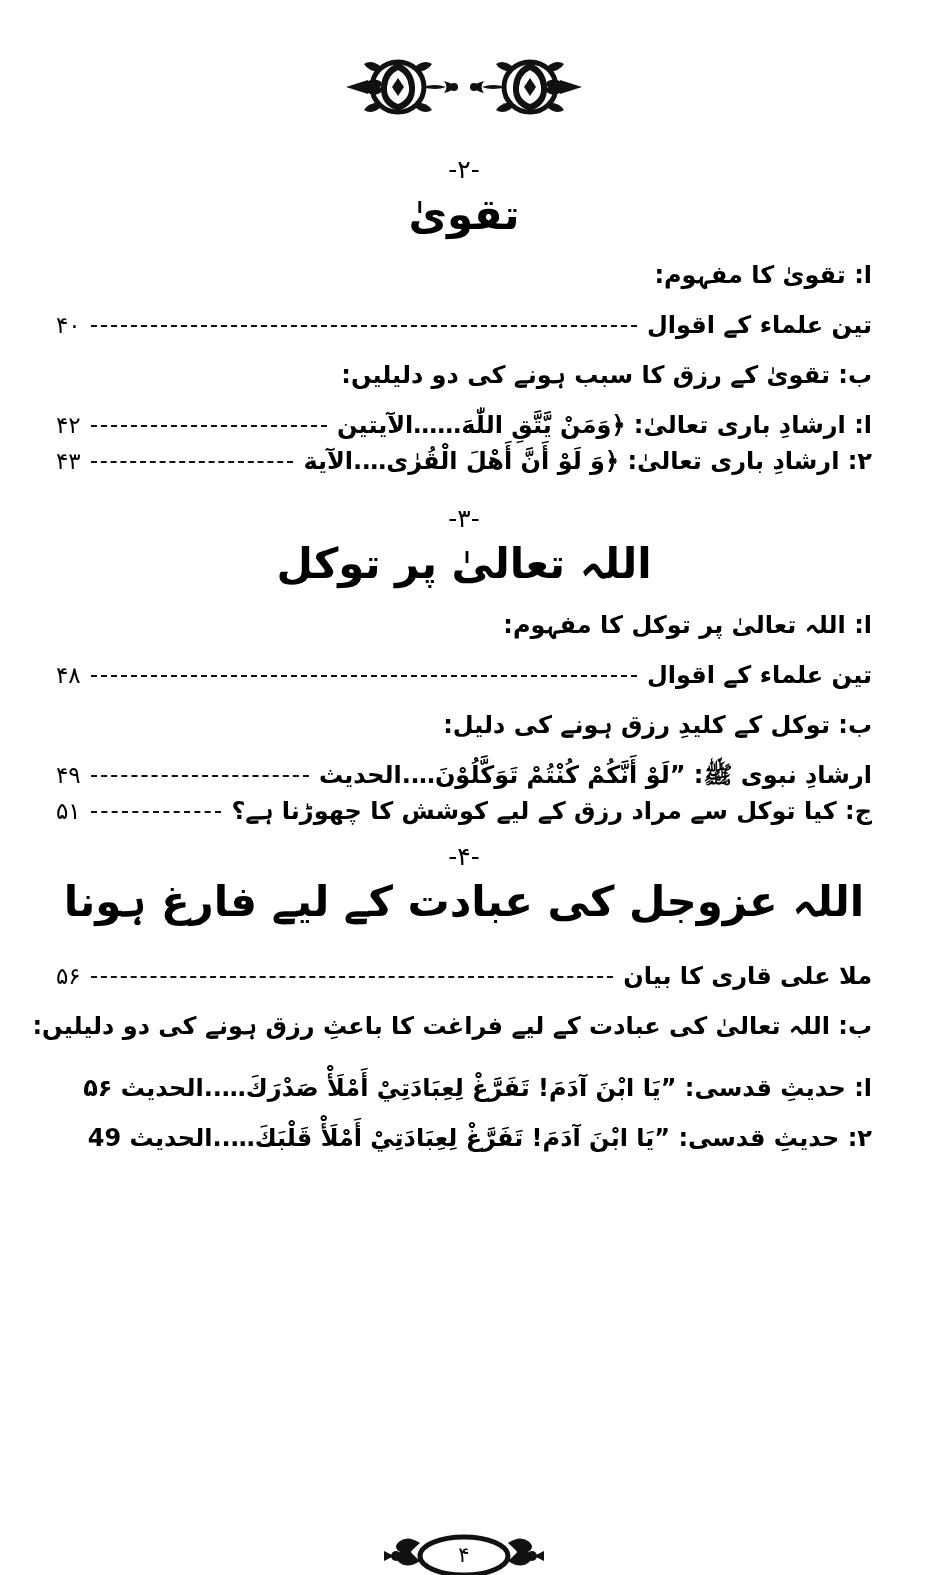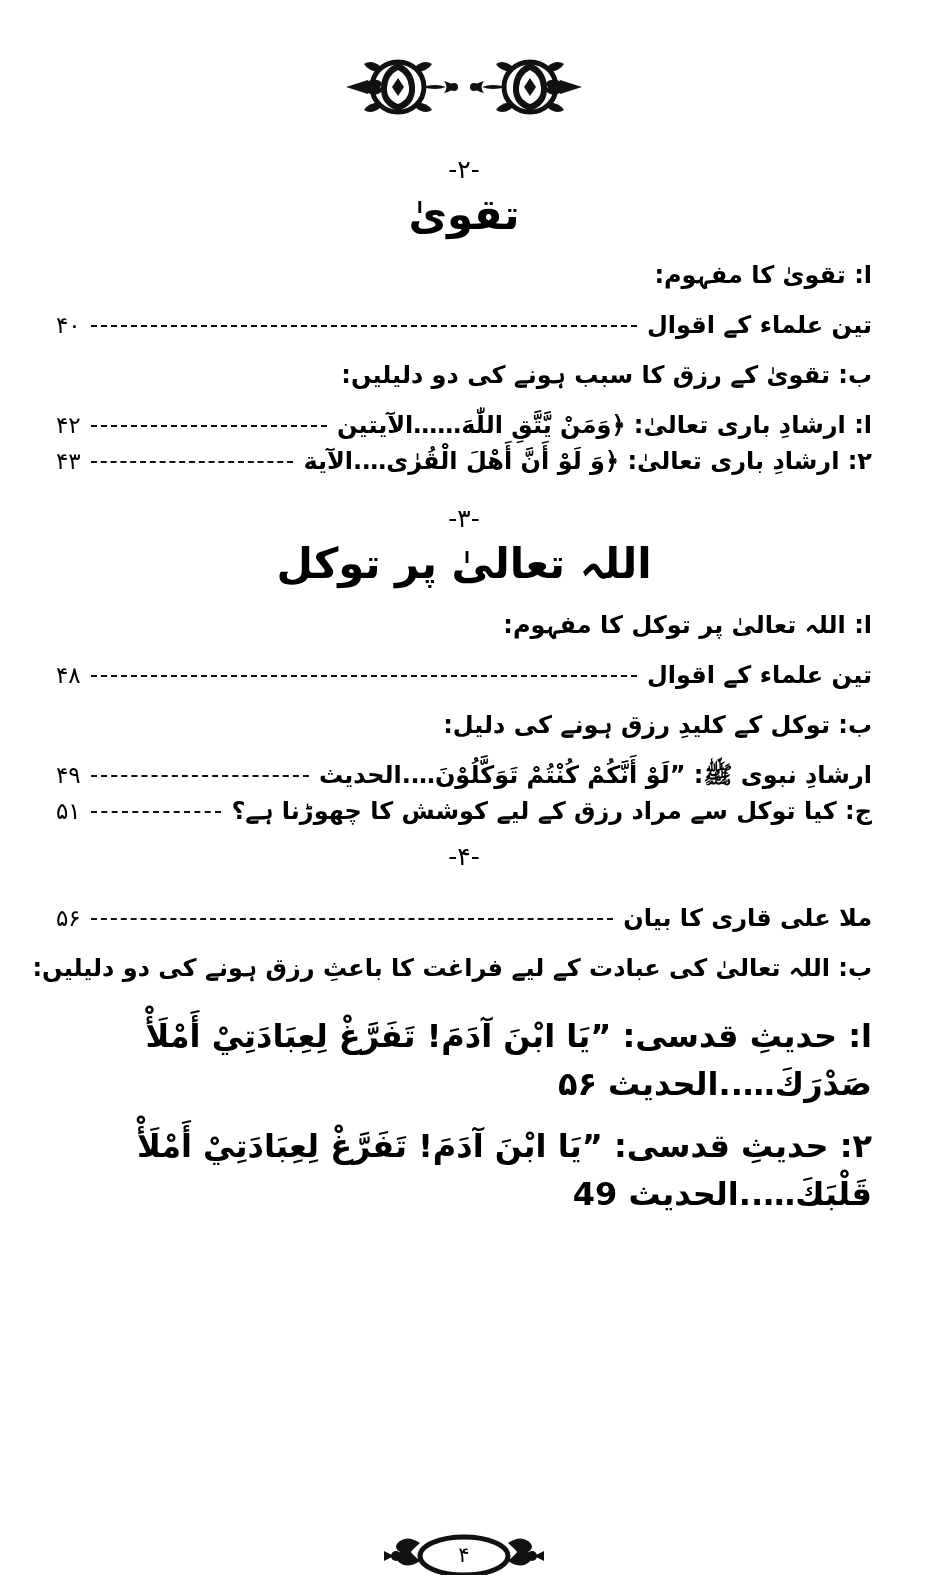--- a/index.html
+++ b/index.html
@@ -120,21 +120,21 @@
   }
   .entry .page-num {
     flex: 0 0 auto;
     white-space: nowrap;
     font-size: 23px;
     letter-spacing: 1px;
   }
 
   .entry-plain {
     direction: rtl;
-    font-size: 32px;
+    font-size: 24px;
     line-height: 1.5;
   }
 
   .spacer-sm { height: 14px; }
   .spacer-md { height: 26px; }
 
   .arabic {
     font-family: "DejaVu Sans", "Liberation Sans", sans-serif;
     font-weight: 600;
   }
@@ -290,20 +290,21 @@
 
   <div class="entry row-w-full">
     <span class="label">ج: کیا توکل سے مراد رزق کے لیے کوشش کا چھوڑنا ہے؟</span>
     <span class="leader"></span>
     <span class="page-num">۵۱</span>
   </div>
 
   <div class="spacer-sm"></div>
   <div class="section-block">
     <div class="section-number">-۴-</div>
+    <div class="section-title">اللہ عزوجل کی عبادت کے لیے فارغ ہونا</div>
   </div>
 
   <div class="spacer-sm"></div>
 
 
   <div class="spacer-sm"></div>
 
   <div class="entry row-w-full">
     <span class="label">ملا علی قاری کا بیان</span>
     <span class="leader"></span>

